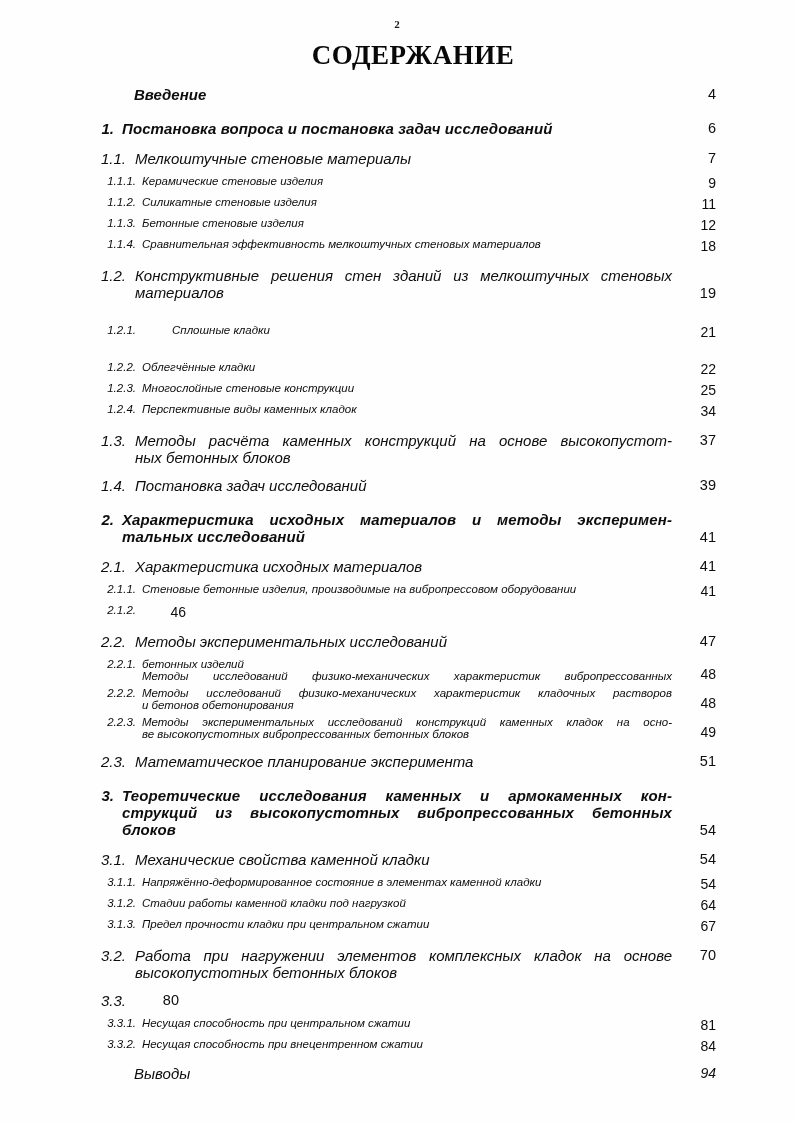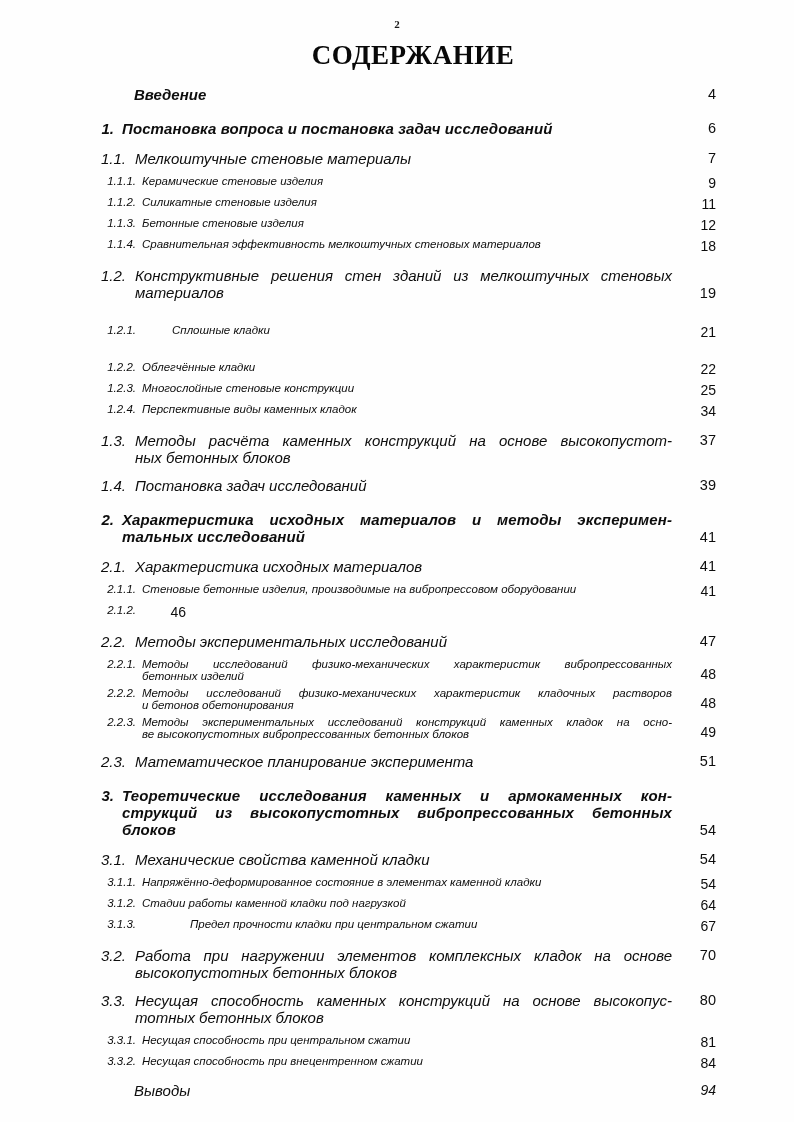--- a/index.html
+++ b/index.html
@@ -244,22 +244,22 @@
         <div class="pg pg-top">46</div>
       </div>
       <div class="row lvl2" style="margin-top: 13px;">
         <div class="num">2.2.</div>
         <div class="title nojust">Методы экспериментальных исследований</div>
         <div class="pg pg-top">47</div>
       </div>
       <div class="row lvl3" style="margin-top: 8px;">
         <div class="num">2.2.1.</div>
         <div class="title">
+          <span class="ln last">бетонных изделий</span>
           <span class="ln j">Методы исследований физико-механических характеристик вибропрессованных</span>
-          <span class="ln last">бетонных изделий</span>
         </div>
         <div class="pg pg-bottom">48</div>
       </div>
       <div class="row lvl3" style="margin-top: 5px;">
         <div class="num">2.2.2.</div>
         <div class="title">
           <span class="ln j">Методы исследований физико-механических характеристик кладочных растворов</span>
           <span class="ln last">и бетонов обетонирования</span>
         </div>
         <div class="pg pg-bottom">48</div>
@@ -294,39 +294,35 @@
       <div class="row lvl3" style="margin-top: 8px;">
         <div class="num">3.1.1.</div>
         <div class="title nojust">Напряжённо-деформированное состояние в элементах каменной кладки</div>
         <div class="pg pg-top">54</div>
       </div>
       <div class="row lvl3" style="margin-top: 5px;">
         <div class="num">3.1.2.</div>
         <div class="title nojust">Стадии работы каменной кладки под нагрузкой</div>
         <div class="pg pg-top">64</div>
       </div>
-      <div class="row lvl3" style="margin-top: 5px; gap: 48px;">
+      <div class="row lvl3" style="margin-top: 5px;">
         <div class="num">3.1.3.</div>
         <div class="title nojust">Предел прочности кладки при центральном сжатии</div>
         <div class="pg pg-top">67</div>
       </div>
       <div class="row lvl2" style="margin-top: 13px;">
         <div class="num">3.2.</div>
         <div class="title">
           <span class="ln j">Работа при нагружении элементов комплексных кладок на основе</span>
           <span class="ln last">высокопустотных бетонных блоков</span>
         </div>
         <div class="pg pg-top">70</div>
       </div>
       <div class="row lvl2" style="margin-top: 11px;">
         <div class="num">3.3.</div>
-        <div class="title">
-          <span class="ln j">Несущая способность каменных конструкций на основе высокопус-</span>
-          <span class="ln last">тотных бетонных блоков</span>
-        </div>
         <div class="pg pg-top">80</div>
       </div>
       <div class="row lvl3" style="margin-top: 8px;">
         <div class="num">3.3.1.</div>
         <div class="title nojust">Несущая способность при центральном сжатии</div>
         <div class="pg pg-top">81</div>
       </div>
       <div class="row lvl3" style="margin-top: 5px;">
         <div class="num">3.3.2.</div>
         <div class="title nojust">Несущая способность при внецентренном сжатии</div>

